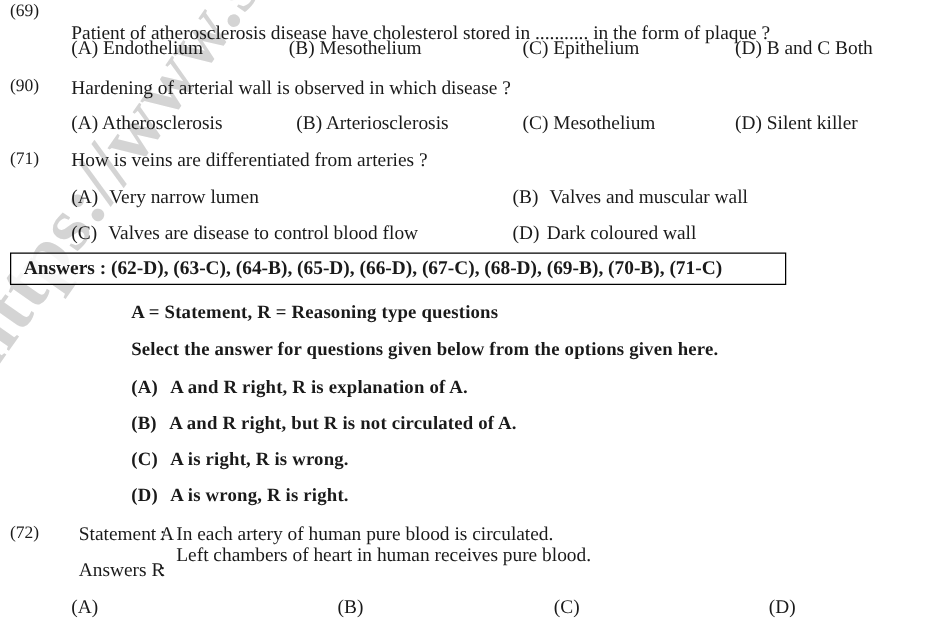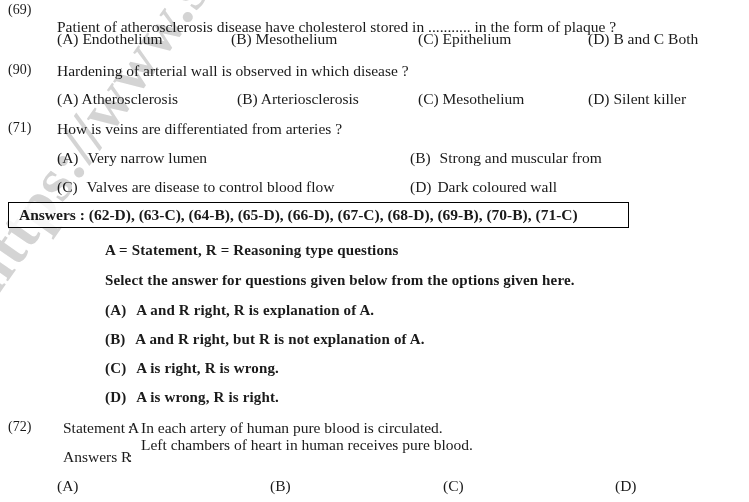--- a/index.html
+++ b/index.html
@@ -172,21 +172,21 @@
 
     <div class="qnum" style="top:120px">(71)</div>
     <div class="qtext" style="top:120px">How is veins are differentiated from arteries ?</div>
 
     <div class="opt" style="left:57px;  top:149px">
       <span>(A)</span>
       <span style="padding-left:5px">Very narrow lumen</span>
     </div>
     <div class="opt" style="left:410px; top:149px">
       <span>(B)</span>
-      <span style="padding-left:5px">Strong and muscular from</span>
+      <span style="padding-left:5px">Valves and muscular wall</span>
     </div>
     <div class="opt" style="left:57px;  top:178px">
       <span>(C)</span>
       <span style="padding-left:5px">Valves are disease to control blood flow</span>
     </div>
     <div class="opt" style="left:410px; top:178px">
       <span>(D)</span>
       <span style="padding-left:2px">Dark coloured wall</span>
     </div>
 
@@ -196,21 +196,21 @@
 
     <div class="bold-line" style="top:242px">A = Statement, R = Reasoning type questions</div>
     <div class="bold-line" style="top:272px">Select the answer for questions given below from the options given here.</div>
 
     <div class="bold-line" style="top:302px">
       <span>(A)</span>
       <span style="padding-left:6px">A and R right, R is explanation of A.</span>
     </div>
     <div class="bold-line" style="top:331px">
       <span>(B)</span>
-      <span style="padding-left:6px">A  and R right, but R is not explanation of A.</span>
+      <span style="padding-left:6px">A  and R right, but R is not circulated of A.</span>
     </div>
     <div class="bold-line" style="top:360px">
       <span>(C)</span>
       <span style="padding-left:6px">A  is right, R is wrong.</span>
     </div>
     <div class="bold-line" style="top:389px">
       <span>(D)</span>
       <span style="padding-left:6px">A is wrong, R is right.</span>
     </div>
 

